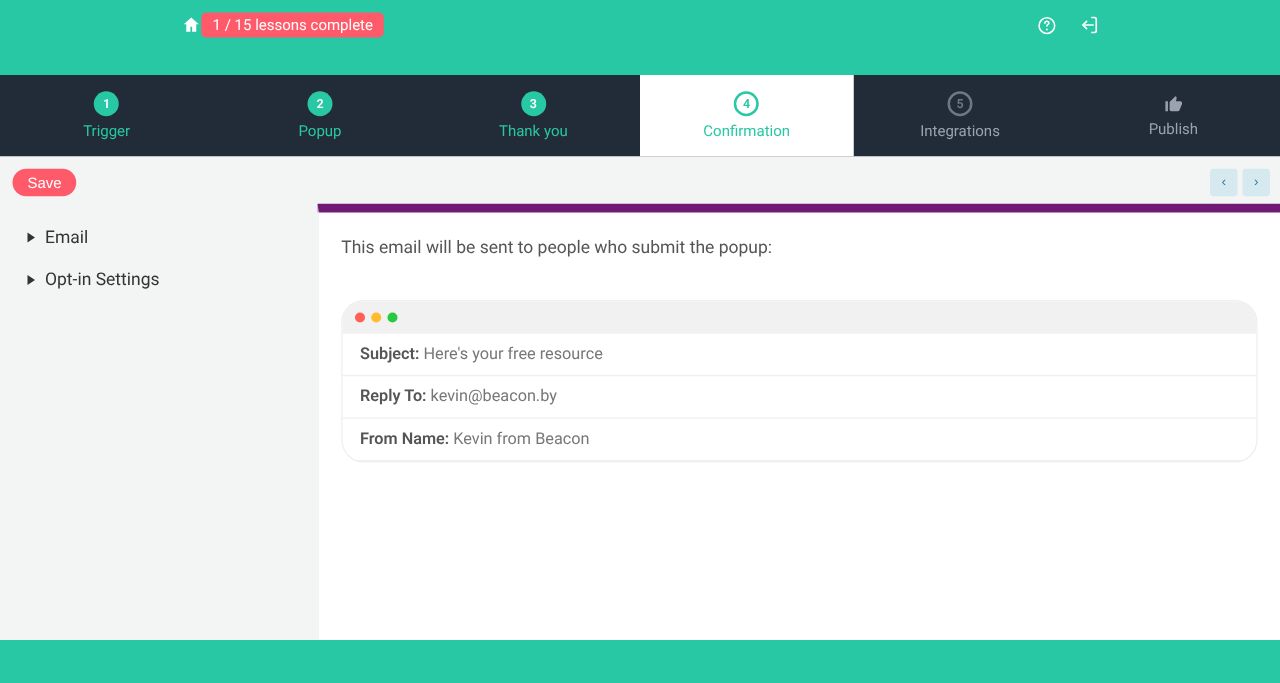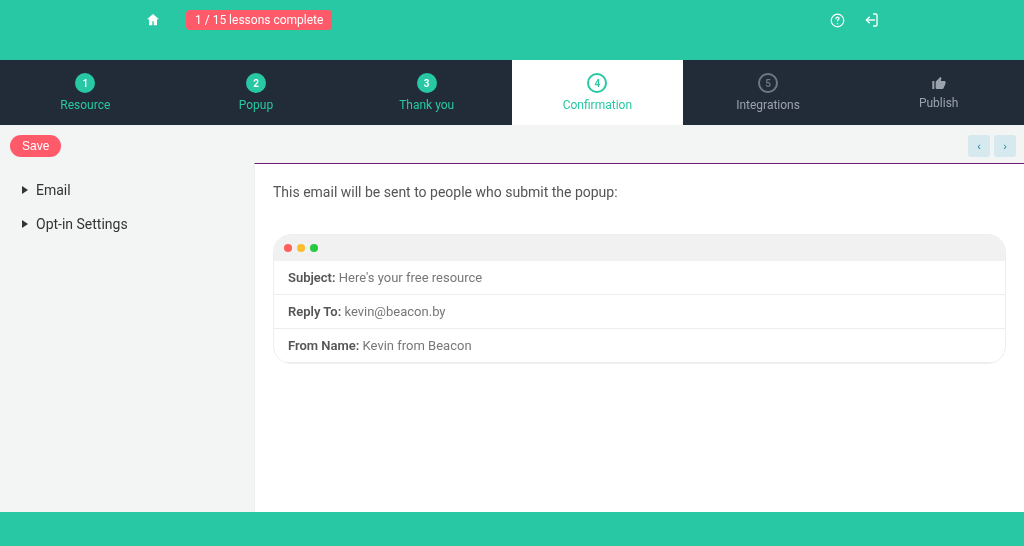--- a/index.html
+++ b/index.html
@@ -10,21 +10,21 @@
     height: 546px;
     overflow: hidden;
   }
   .top-bar {
     background: #27c8a3;
     height: 40px;
     display: flex;
     align-items: center;
     padding: 0 145px;
   }
-  .top-bar-left { display: flex; align-items: center; gap: 25px; flex: 1; }
+  .top-bar-left { display: flex; align-items: center; flex: 1; }
   .top-bar-right { display: flex; align-items: center; gap: 18px; }
   .home-icon { color: #fff; font-size: 16px; cursor: pointer; }
   .lessons-badge {
     background: #ff5a6a;
     color: #fff;
     border-radius: 4px;
     padding: 3px 9px;
     font-size: 12px;
     cursor: pointer;
   }
@@ -84,21 +84,21 @@
   .content { display: flex; }
   .sidebar { width: 254px; padding-top: 10px; }
   .sb-item {
     display: flex; align-items: center; gap: 8px;
     padding: 9px 22px;
     font-size: 14px; color: #333; cursor: pointer;
   }
   .sb-caret { width: 0; height: 0; border-top: 4px solid transparent; border-bottom: 4px solid transparent; border-left: 6px solid #333; }
 
   .main {
-    flex: 1; background: #fff; border-top: 1px solid #701a75;
+    flex: 1; background: #fff; border-top: 7px solid #701a75;
     border-left: 1px solid #edeff0;
     min-height: 370px;
     padding: 20px 18px 30px 18px;
   }
   .intro { color: #555; font-size: 14px; margin-bottom: 34px; }
 
   .mail-card {
     border: 1px solid #eceeef; border-radius: 18px;
     overflow: hidden;
   }
@@ -148,21 +148,21 @@
           <path d="M5 12h13"></path>
         </svg>
     </span>
   </div>
 </div>
 <div class="teal-strip"></div>
 
 <div class="steps-bar">
   <div class="step done">
     <div class="circle">1</div>
-    <div class="step-label">Resource</div>
+    <div class="step-label">Trigger</div>
   </div>
   <div class="step done">
     <div class="circle">2</div>
     <div class="step-label">Popup</div>
   </div>
   <div class="step done">
     <div class="circle">3</div>
     <div class="step-label">Thank you</div>
   </div>
   <div class="step active">

